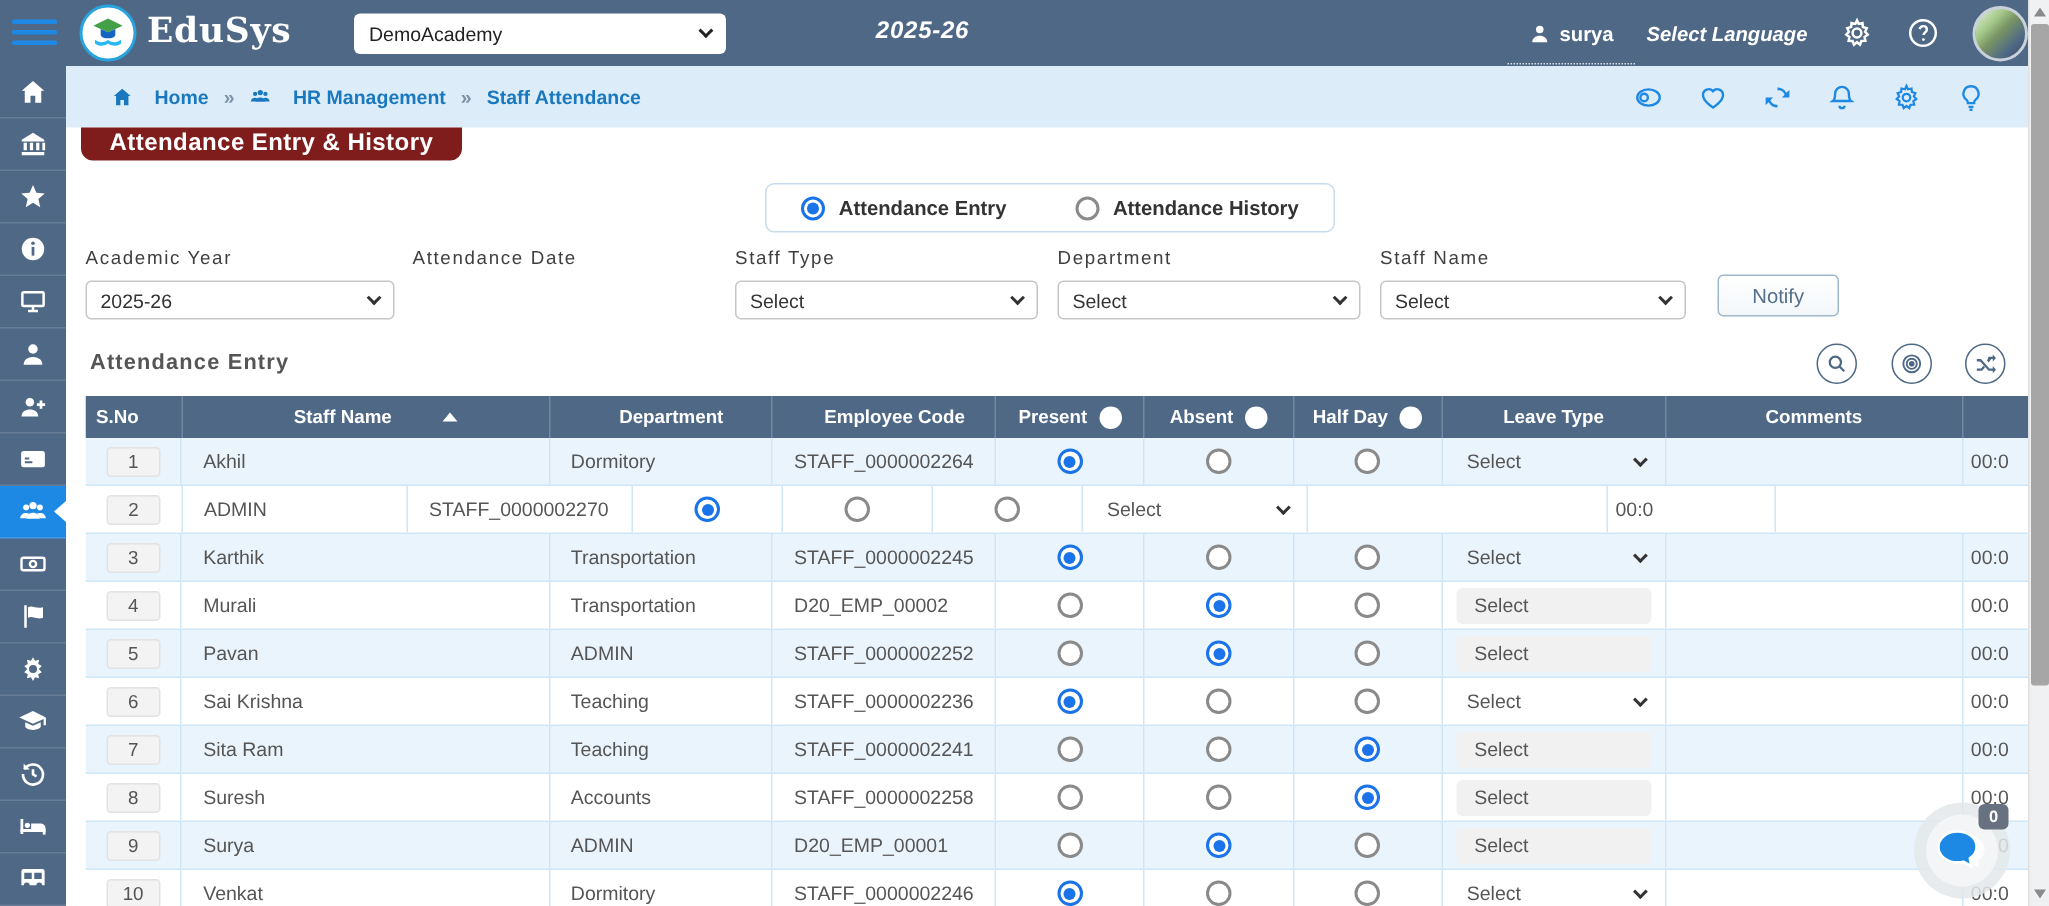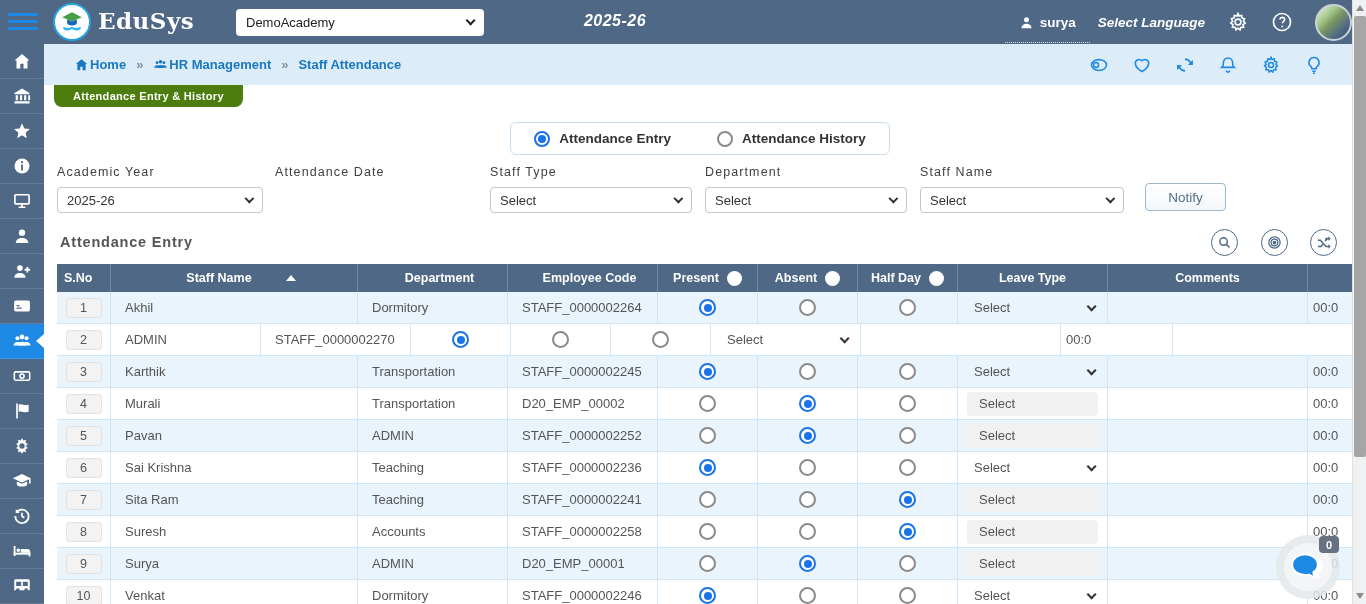--- a/index.html
+++ b/index.html
@@ -36,28 +36,28 @@
   .side-item svg { width:20px; height:20px; }
   .side-item.active { background:#1e88e5; }
   .side-item.active::after { content:""; position:absolute; right:0; top:50%; margin-top:-7px;
     border-top:7px solid transparent; border-bottom:7px solid transparent; border-right:8px solid #fff; }
 
   
   .crumbbar { position:absolute; left:44px; top:44px; width:1308px; height:41px; background:#dcedf9;
     display:flex; align-items:center; justify-content:space-between; padding:0 28px 0 30px; z-index:20; }
   .crumbs { display:flex; align-items:center; gap:10px; font-size:13px; font-weight:bold; color:#1a78be; }
   .crumbs .sep { color:#7d93a8; font-size:13px; }
-  .crumb { display:flex; align-items:center; gap:1px; cursor:pointer; color:#1a78be; }
+  .crumb { display:flex; align-items:center; gap:14px; cursor:pointer; color:#1a78be; }
   .crumb svg { width:15px; height:15px; }
   .crumb-icons { display:flex; align-items:center; gap:23px; color:#1e88e5; }
   .crumb-icons svg { width:20px; height:20px; cursor:pointer; }
 
   
-  .page-tab { position:absolute; left:54px; top:85px; height:22px; padding:0 19px; background:#4d7c0f;
-    color:#fff; font-size:11px; font-weight:bold; letter-spacing:.3px; display:flex; align-items:center;
+  .page-tab { position:absolute; left:54px; top:85px; height:22px; padding:0 19px; background:#7f1d1d;
+    color:#fff; font-size:16px; font-weight:bold; letter-spacing:.3px; display:flex; align-items:center;
     border-radius:0 0 8px 8px; z-index:21; cursor:pointer; }
 
   
   .mode-box { position:absolute; left:510px; top:122px; width:380px; height:33px; border:1px solid #c7dcee;
     border-radius:6px; display:flex; align-items:center; justify-content:center; gap:46px; background:#fff; }
   .mode-opt { display:flex; align-items:center; gap:9px; font-size:13.5px; font-weight:bold; color:#333; cursor:pointer; }
   .radio { width:16px; height:16px; border-radius:50%; border:2px solid #8a8a8a; background:#fff;
     display:inline-flex; align-items:center; justify-content:center; flex:0 0 auto; }
   .radio.sel { border-color:#1a73e8; }
   .radio.sel::after { content:""; width:8px; height:8px; border-radius:50%; background:#1a73e8; }
@@ -88,21 +88,21 @@
   
   .table-wrap { position:absolute; left:57px; top:264px; width:1296px; height:340px; overflow:hidden; }
   .tbl { width:1363px; }
   .thead { display:flex; height:28px; background:#4e6886; }
   .th { color:#fff; font-size:12.5px; font-weight:bold; display:flex; align-items:center; justify-content:center;
     border-right:1px solid #74889f; gap:8px; }
   .th:last-child { border-right:none; }
   .tr { display:flex; height:32px; border-bottom:1px solid #cfe6f6; background:#fff; }
   .tr:nth-child(odd) { background:#eaf4fd; }
   .td { display:flex; align-items:center; border-right:1px solid #cfe6f6; font-size:13px; color:#555; overflow:hidden; }
-  .c-sno { width:54px; justify-content:center; }
+  .c-sno { width:65px; justify-content:center; }
   .c-name { width:247px; padding-left:14px; }
   .c-dept { width:150px; padding-left:14px; }
   .c-code { width:150px; padding-left:14px; }
   .c-p, .c-a, .c-h { width:100px; justify-content:center; }
   .c-leave { width:150px; }
   .c-com { width:200px; }
   .c-time { width:112px; padding-left:5px; }
   .th.c-sno { justify-content:flex-start; padding-left:7px; }
   .sort-caret { width:0; height:0; border-left:5px solid transparent; border-right:5px solid transparent;
     border-bottom:6px solid #fff; margin-left:26px; }

